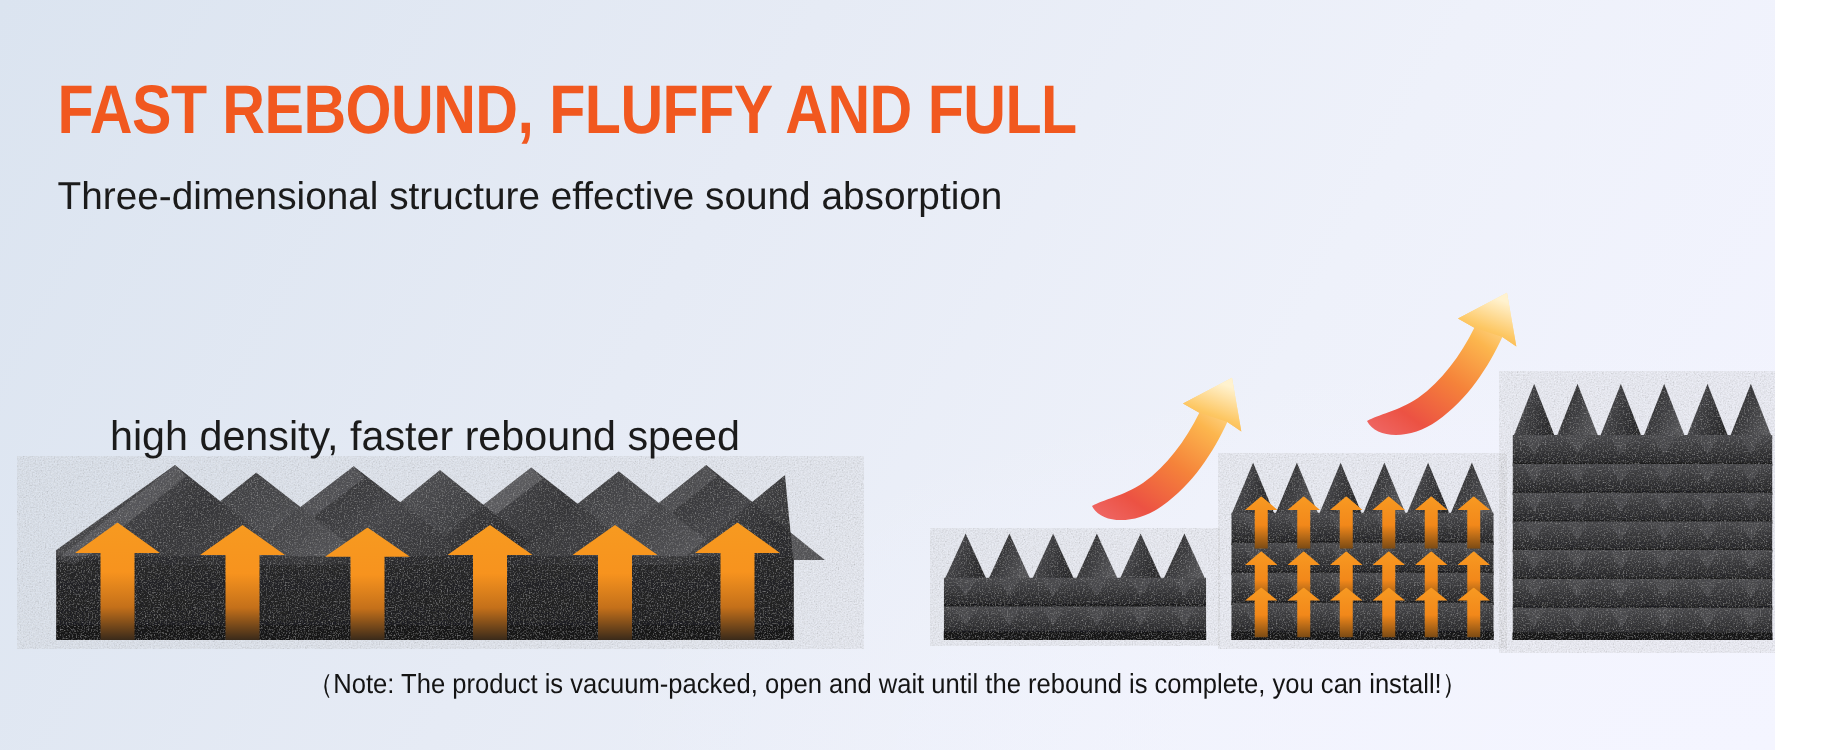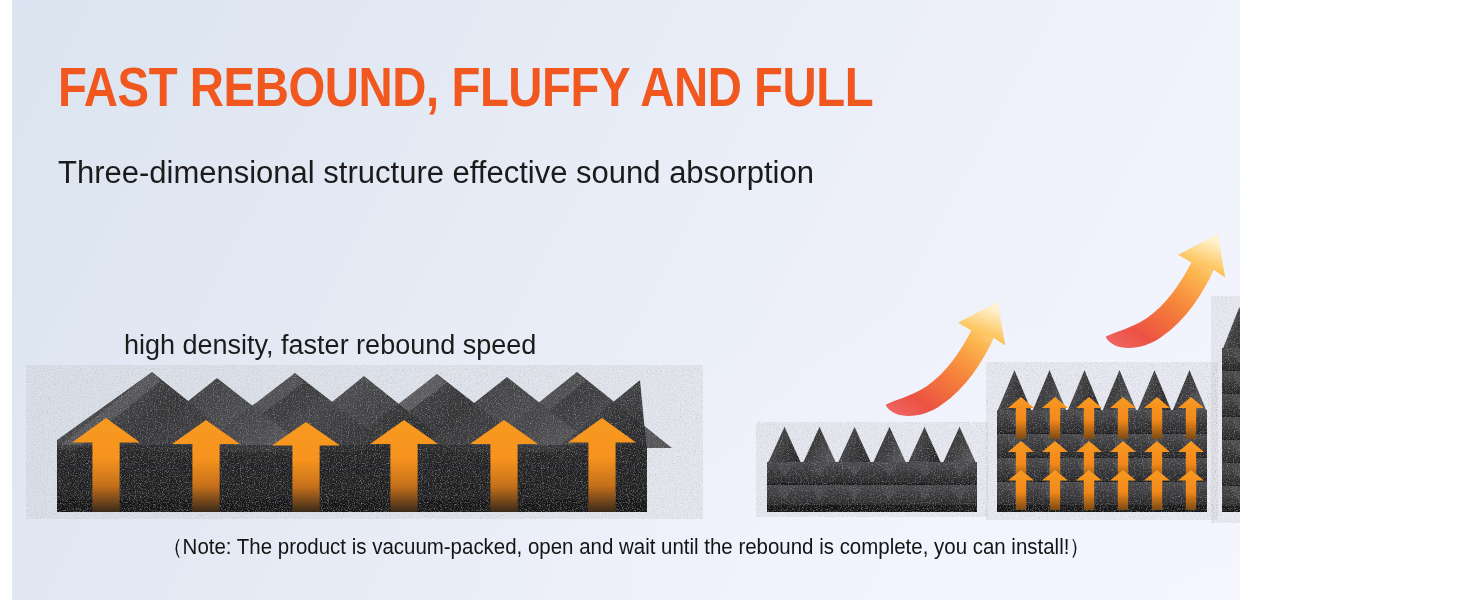--- a/index.html
+++ b/index.html
@@ -2,49 +2,48 @@
 <html><head>
 <meta charset="utf-8">
 <style>
   html, body {
     margin: 0;
     padding: 0;
     background: #ffffff;
   }
   #banner {
     position: relative;
-    width: 1228px;
+    width: 1420px;
     height: 600px;
     overflow: hidden;
     font-family: "Liberation Sans", sans-serif;
     background:
       radial-gradient(120% 100% at 100% 100%, #f4f5ff 0%, rgba(244,245,255,0) 55%),
       linear-gradient(118deg, #dbe4f0 0%, #e6ebf5 38%, #eef1fa 68%, #f3f4ff 100%);
-    margin-left: 12px;
   }
 
   
   .headline {
     position: absolute;
     left: 46px;
     top: 60px;
     font-size: 55px;
     line-height: 1;
     font-weight: 700;
     letter-spacing: -0.5px;
     color: #f1581f;
     font-family: "Liberation Sans Narrow", "Liberation Sans", sans-serif;
     transform: scaleX(0.86);
     transform-origin: left top;
     white-space: nowrap;
   }
   .subhead {
     position: absolute;
     left: 46px;
-    top: 154px;
+    top: 138px;
     font-size: 31px;
     line-height: 1.2;
     color: #1b1b1b;
     white-space: nowrap;
   }
   .density {
     position: absolute;
     left: 240px;
     top: 256px;
     font-size: 50px;
@@ -53,23 +52,23 @@
     line-height: 1;
     white-space: nowrap;
   }
   .density sup {
     font-size: 0.52em;
     vertical-align: super;
     font-weight: 700;
   }
   .density-sub {
     position: absolute;
-    left: 112px;
+    left: 88px;
     top: 330px;
-    font-size: 27px;
+    font-size: 33px;
     color: #1b1b1b;
     white-space: nowrap;
   }
   .note {
     position: absolute;
     left: 0;
     right: 0;
     top: 532px;
     text-align: center;
     font-size: 22px;

